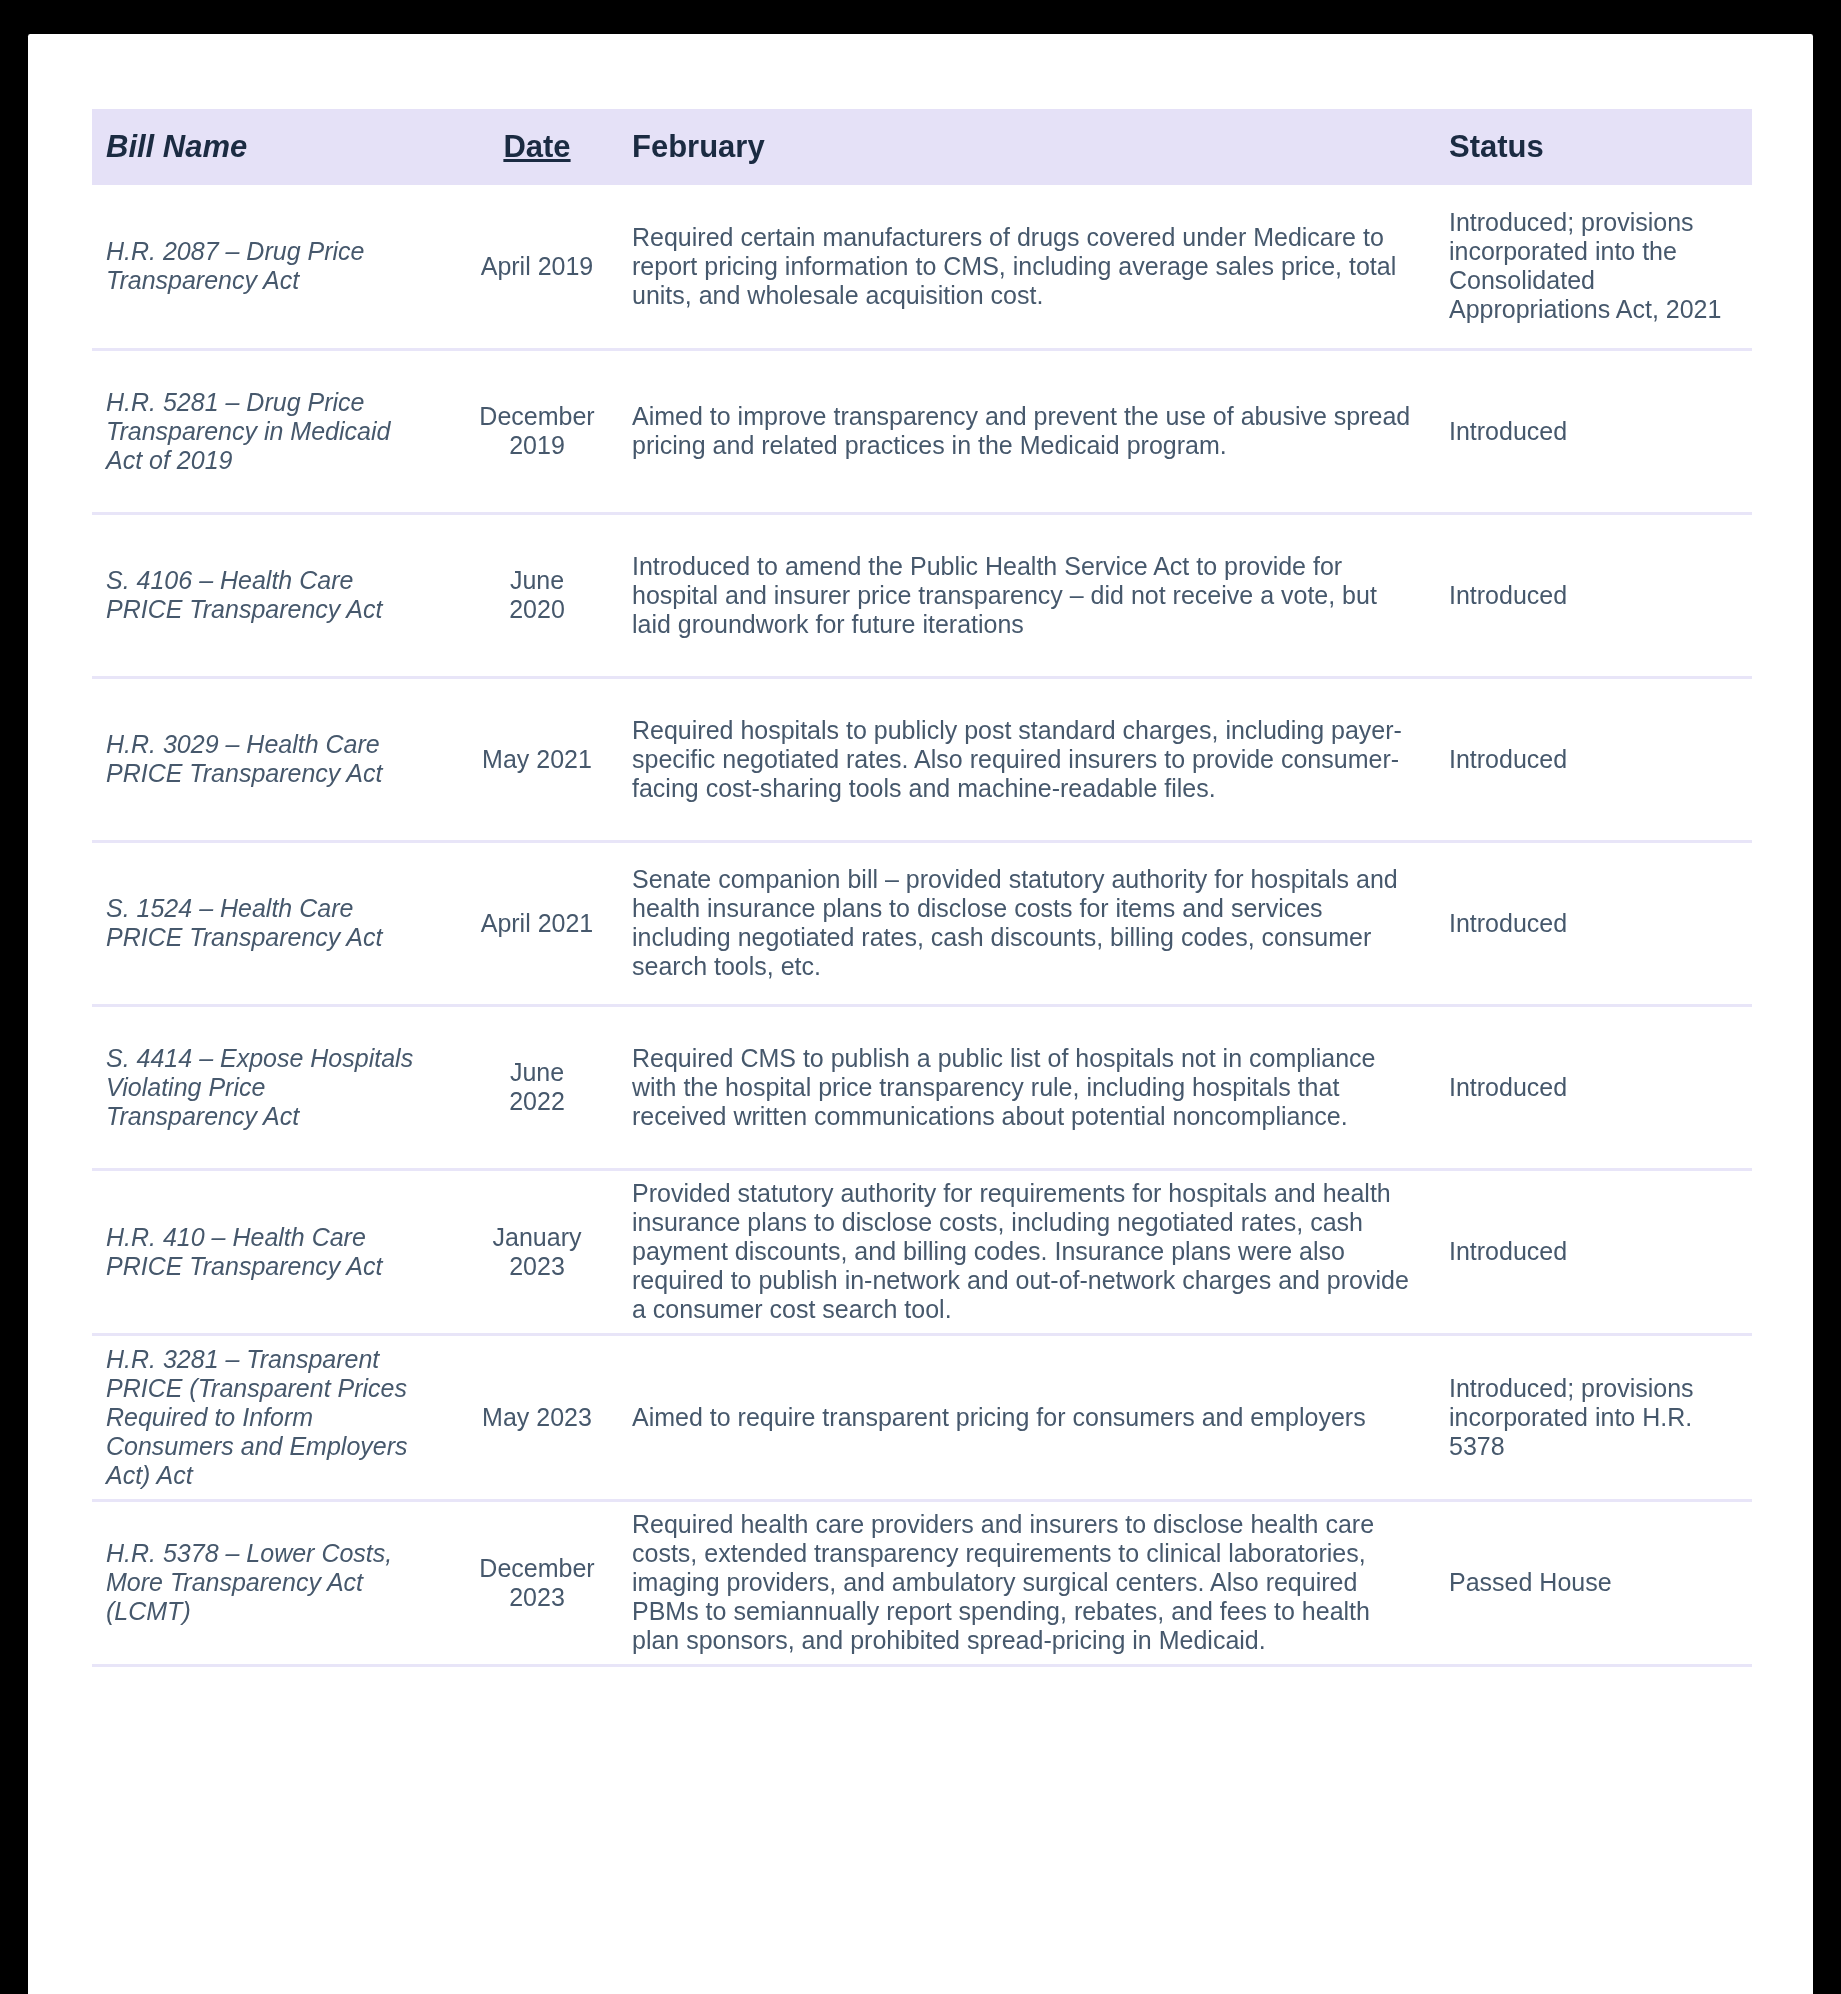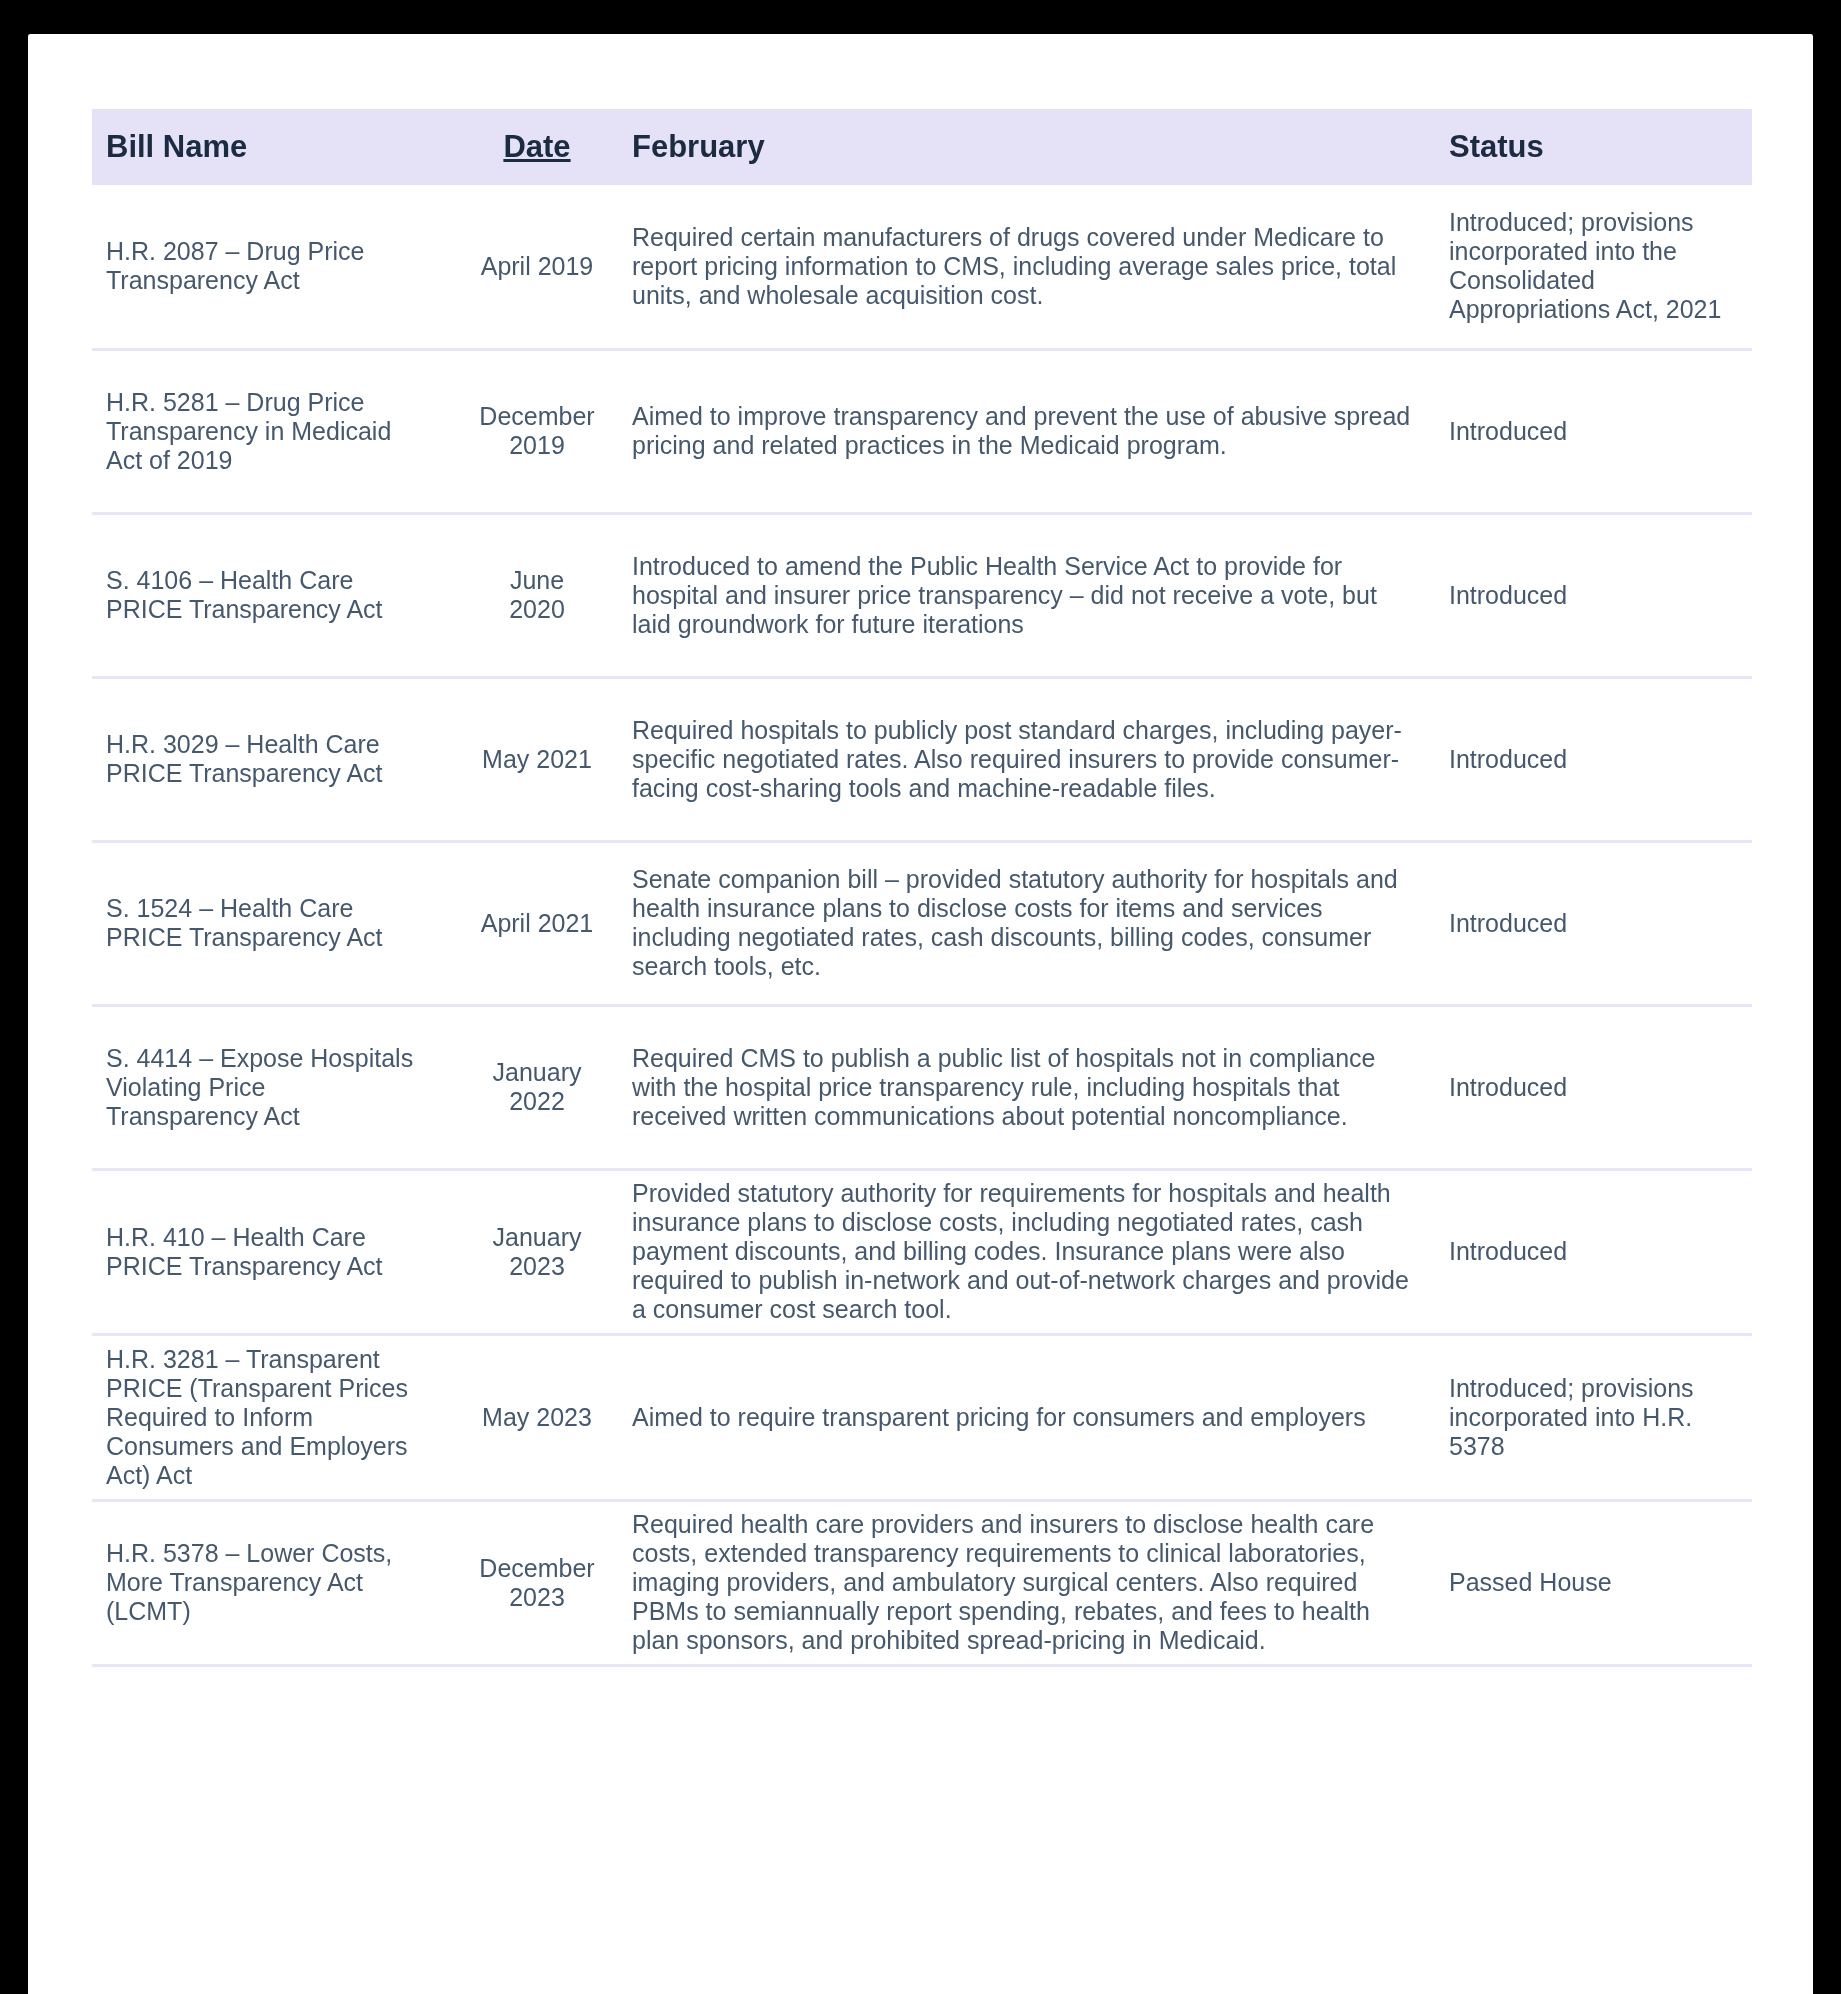--- a/index.html
+++ b/index.html
@@ -41,21 +41,21 @@
   }
   tbody tr { height: 164px; }
   tbody td {
     border-bottom: 3.2px solid #E8E5F8;
     vertical-align: middle;
     font-size: 25px;
     line-height: 29px;
     color: #46586C;
     padding-top: 8.8px; padding-bottom: 8.8px;
   }
-  .c-name   { padding-left: 14px;  padding-right: 46px; }
+  .c-name   { padding-left: 14px;  padding-right: 46px; font-style: italic; }
   .c-date   { padding-left: 12px;  padding-right: 12px; text-align: center; overflow-wrap: break-word; }
   .c-summary{ padding-left: 25px;  padding-right: 24px; }
   .c-status { padding-left: 12px;  padding-right: 28px; }
   thead th.c-date { text-align: center; text-decoration: underline; }
 </style>
 </head>
 <body>
 
 <div class="canvas">
 
@@ -102,21 +102,21 @@
       <td class="c-status">Introduced</td>
     </tr>
           <tr>
       <td class="c-name">S. 1524 – Health Care PRICE Transparency Act</td>
       <td class="c-date">April 2021</td>
       <td class="c-summary">Senate companion bill – provided statutory authority for hospitals and health insurance plans to disclose costs for items and services including negotiated rates, cash discounts, billing codes, consumer search tools, etc.</td>
       <td class="c-status">Introduced</td>
     </tr>
           <tr>
       <td class="c-name">S. 4414 – Expose Hospitals Violating Price Transparency Act</td>
-      <td class="c-date">January 2022</td>
+      <td class="c-date">June 2022</td>
       <td class="c-summary">Required CMS to publish a public list of hospitals not in compliance with the hospital price transparency rule, including hospitals that received written communications about potential noncompliance.</td>
       <td class="c-status">Introduced</td>
     </tr>
           <tr>
       <td class="c-name">H.R. 410 – Health Care PRICE Transparency Act</td>
       <td class="c-date">January 2023</td>
       <td class="c-summary">Provided statutory authority for requirements for hospitals and health insurance plans to disclose costs, including negotiated rates, cash payment discounts, and billing codes. Insurance plans were also required to publish in-network and out-of-network charges and provide a consumer cost search tool.</td>
       <td class="c-status">Introduced</td>
     </tr>
           <tr>

